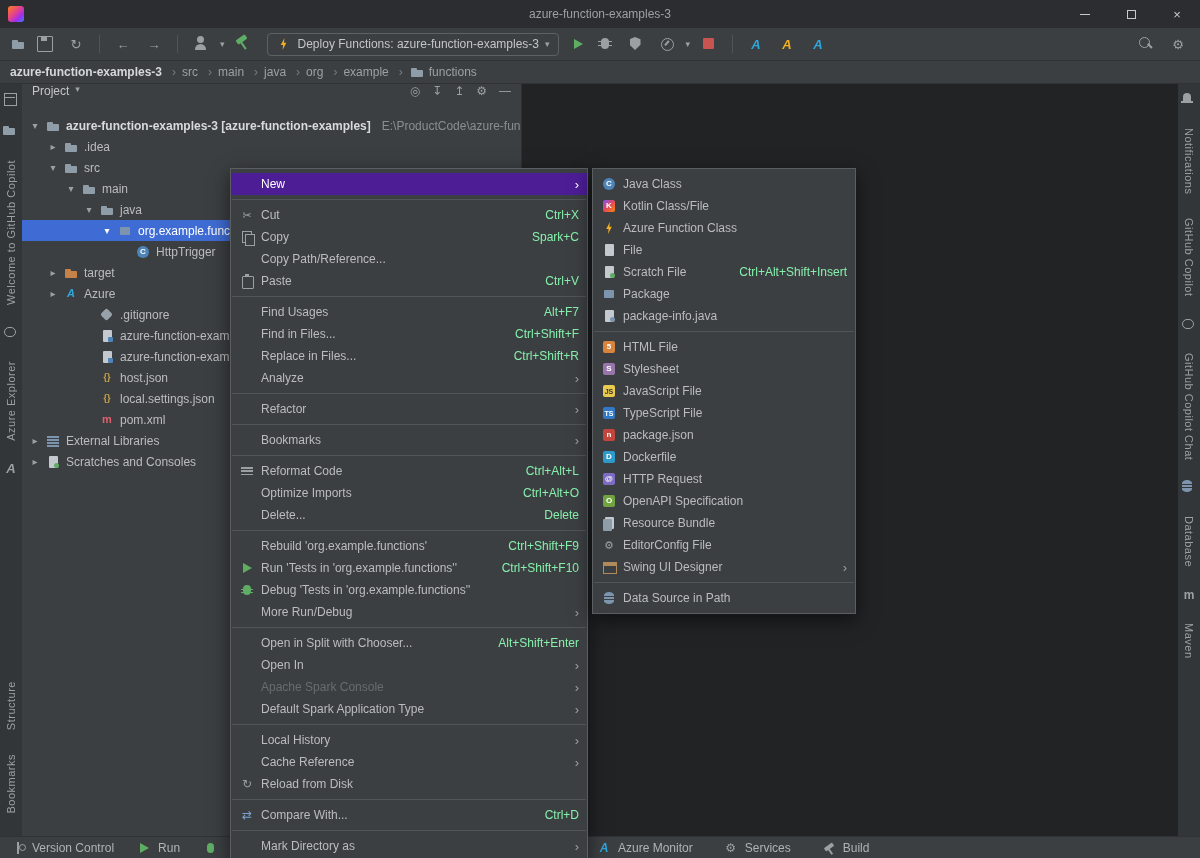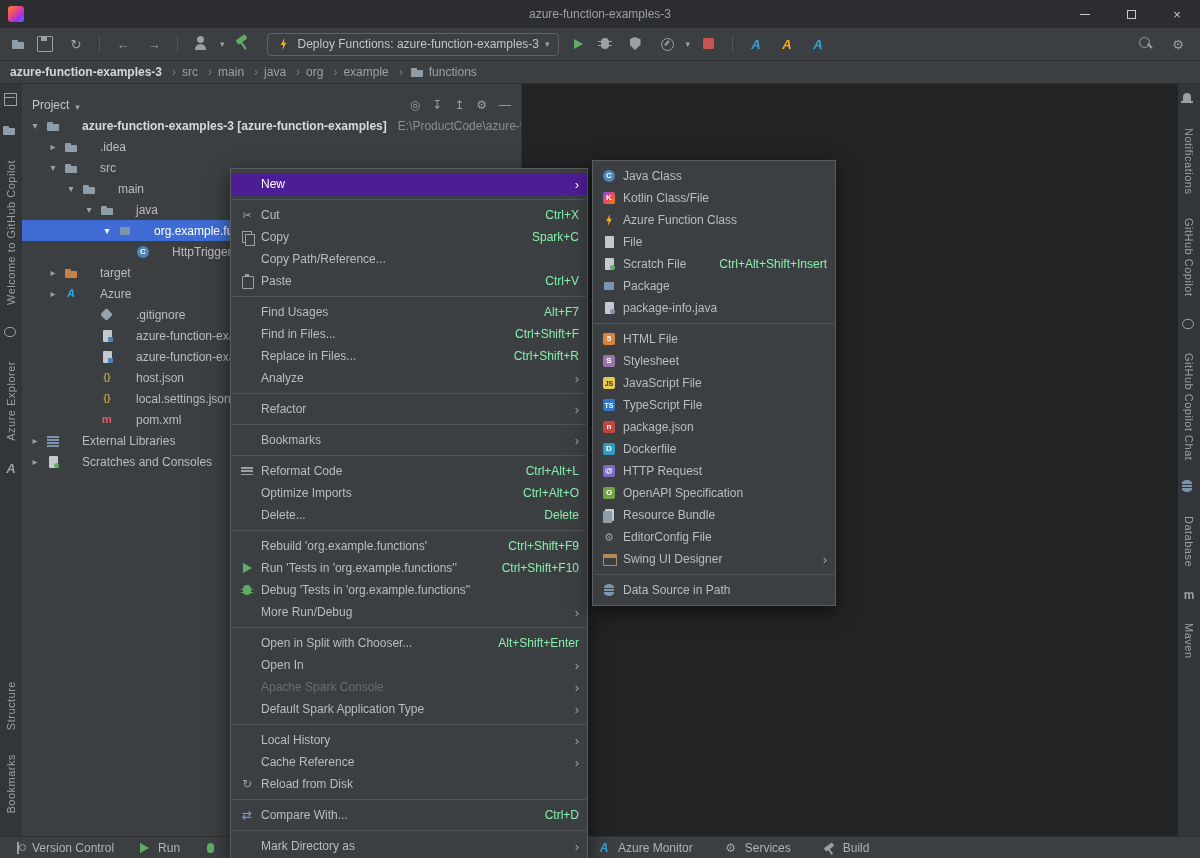--- a/index.html
+++ b/index.html
@@ -60,55 +60,55 @@
 
   
   .main{position:absolute;top:84px;left:0;right:0;bottom:22px;display:flex}
   .stripe{width:22px;background:#333638;display:flex;flex-direction:column;align-items:center;flex:none}
   .stripe .sic{width:20px;height:20px;position:relative;flex:none;display:flex;align-items:center;justify-content:center;margin:6px 0;color:#9da0a3}
   .vlabel{writing-mode:vertical-rl;font-size:11px;color:#9da0a3;margin:12px 0;letter-spacing:.5px}
   .stripe.left .vlabel{transform:rotate(180deg)}
   .stripe .spacer{flex:1}
 
   .project-panel{width:500px;background:#3c3f41;border-right:1px solid #2f3133;flex:none;display:flex;flex-direction:column;overflow:hidden}
-  .panel-header{height:28px;display:flex;align-items:flex-end;padding:0 10px;gap:6px;flex:none}
+  .panel-header{height:28px;display:flex;align-items:flex-start;padding:0 10px;gap:6px;flex:none}
   .panel-title{color:#c3c5c7}
   .ph-icons{margin-left:auto;display:flex;gap:12px;color:#9da0a3;font-size:12px}
   .ph-icons span{cursor:default}
   .tree{flex:1;overflow:hidden;padding-top:3px}
   .trow{display:flex;align-items:center;height:21px;white-space:nowrap;overflow:hidden;gap:3px;color:#bbbcbe}
   .trow .chev{width:14px;flex:none;text-align:center;color:#9da0a3;font-size:10px}
   .chev-down::before{content:"▾"}
   .chev-right::before{content:"▸"}
   .trow.selected{background:#3f6cd4;color:#fff}
   .trow.selected .chev{color:#fff}
   .trow.bold .tlabel{font-weight:700;color:#d8dadc}
   .thint{color:#8a8e92;margin-left:8px}
-  .tlabel{margin-left:18px}
+  .tlabel{margin-left:2px}
 
   .editor{flex:1;background:#212325}
 
   
   .bottombar{position:absolute;left:0;right:0;bottom:0;height:22px;background:#3c3f41;border-top:1px solid #2f3133;display:flex;align-items:center;padding:0 10px;gap:22px;color:#b0b3b5;z-index:5}
   .sb-item{display:inline-flex;align-items:center;gap:6px}
   .sb-ic{width:16px;height:16px;position:relative;flex:none}
   .sb-mid{position:absolute;left:596px;display:flex;gap:30px}
   .sb-branch::before{content:"";position:absolute;left:7px;top:2px;width:1.5px;height:12px;background:#9da0a3}
   .sb-branch::after{content:"";position:absolute;left:9px;top:4px;width:5px;height:5px;border:1.5px solid #9da0a3;border-radius:50%}
   .sb-play::before{content:"";position:absolute;left:4px;top:3px;border-left:9px solid #5fad65;border-top:5px solid transparent;border-bottom:5px solid transparent}
   .sb-bug::before{content:"";position:absolute;left:5px;top:3px;width:7px;height:10px;background:#5fad65;border-radius:4px}
   .sb-az::before{content:"A";position:absolute;inset:0;display:flex;align-items:center;justify-content:center;color:#2da7dd;font-weight:700;font-style:italic}
   .sb-gear::before{content:"⚙";position:absolute;inset:0;display:flex;align-items:center;justify-content:center;color:#9da0a3;font-size:12px}
   .sb-hammer::before{content:"";position:absolute;left:3px;top:5px;width:10px;height:4px;background:#9da0a3;transform:rotate(-35deg);border-radius:1px}
   .sb-hammer::after{content:"";position:absolute;left:8px;top:7px;width:2px;height:8px;background:#9da0a3;transform:rotate(-35deg)}
 
   
   .menu{position:absolute;background:#3c3f41;border:1px solid #5b5e60;box-shadow:0 6px 18px rgba(0,0,0,.55);padding:4px 0;z-index:50}
   .menu.ctx{left:230px;top:168px;width:358px}
-  .menu.sub{left:592px;top:160px;width:244px;z-index:51}
+  .menu.sub{left:592px;top:168px;width:264px;z-index:51}
   .mi{display:flex;align-items:center;height:22px;padding:0 8px;gap:6px}
   .mi-label{flex:none}
   .mi-shortcut{margin-left:auto;color:#86efac}
   .mi-arrow{color:#9da0a3;width:10px;text-align:right;font-size:13px;flex:none}
   .mi.selected{background:#4c1d95;color:#fff}
   .mi.selected .mi-shortcut,.mi.selected .mi-arrow{color:#fff}
   .mi.disabled .mi-label{color:#686c70}
   .msep{height:1px;background:#515557;margin:4px 1px}
 
   

